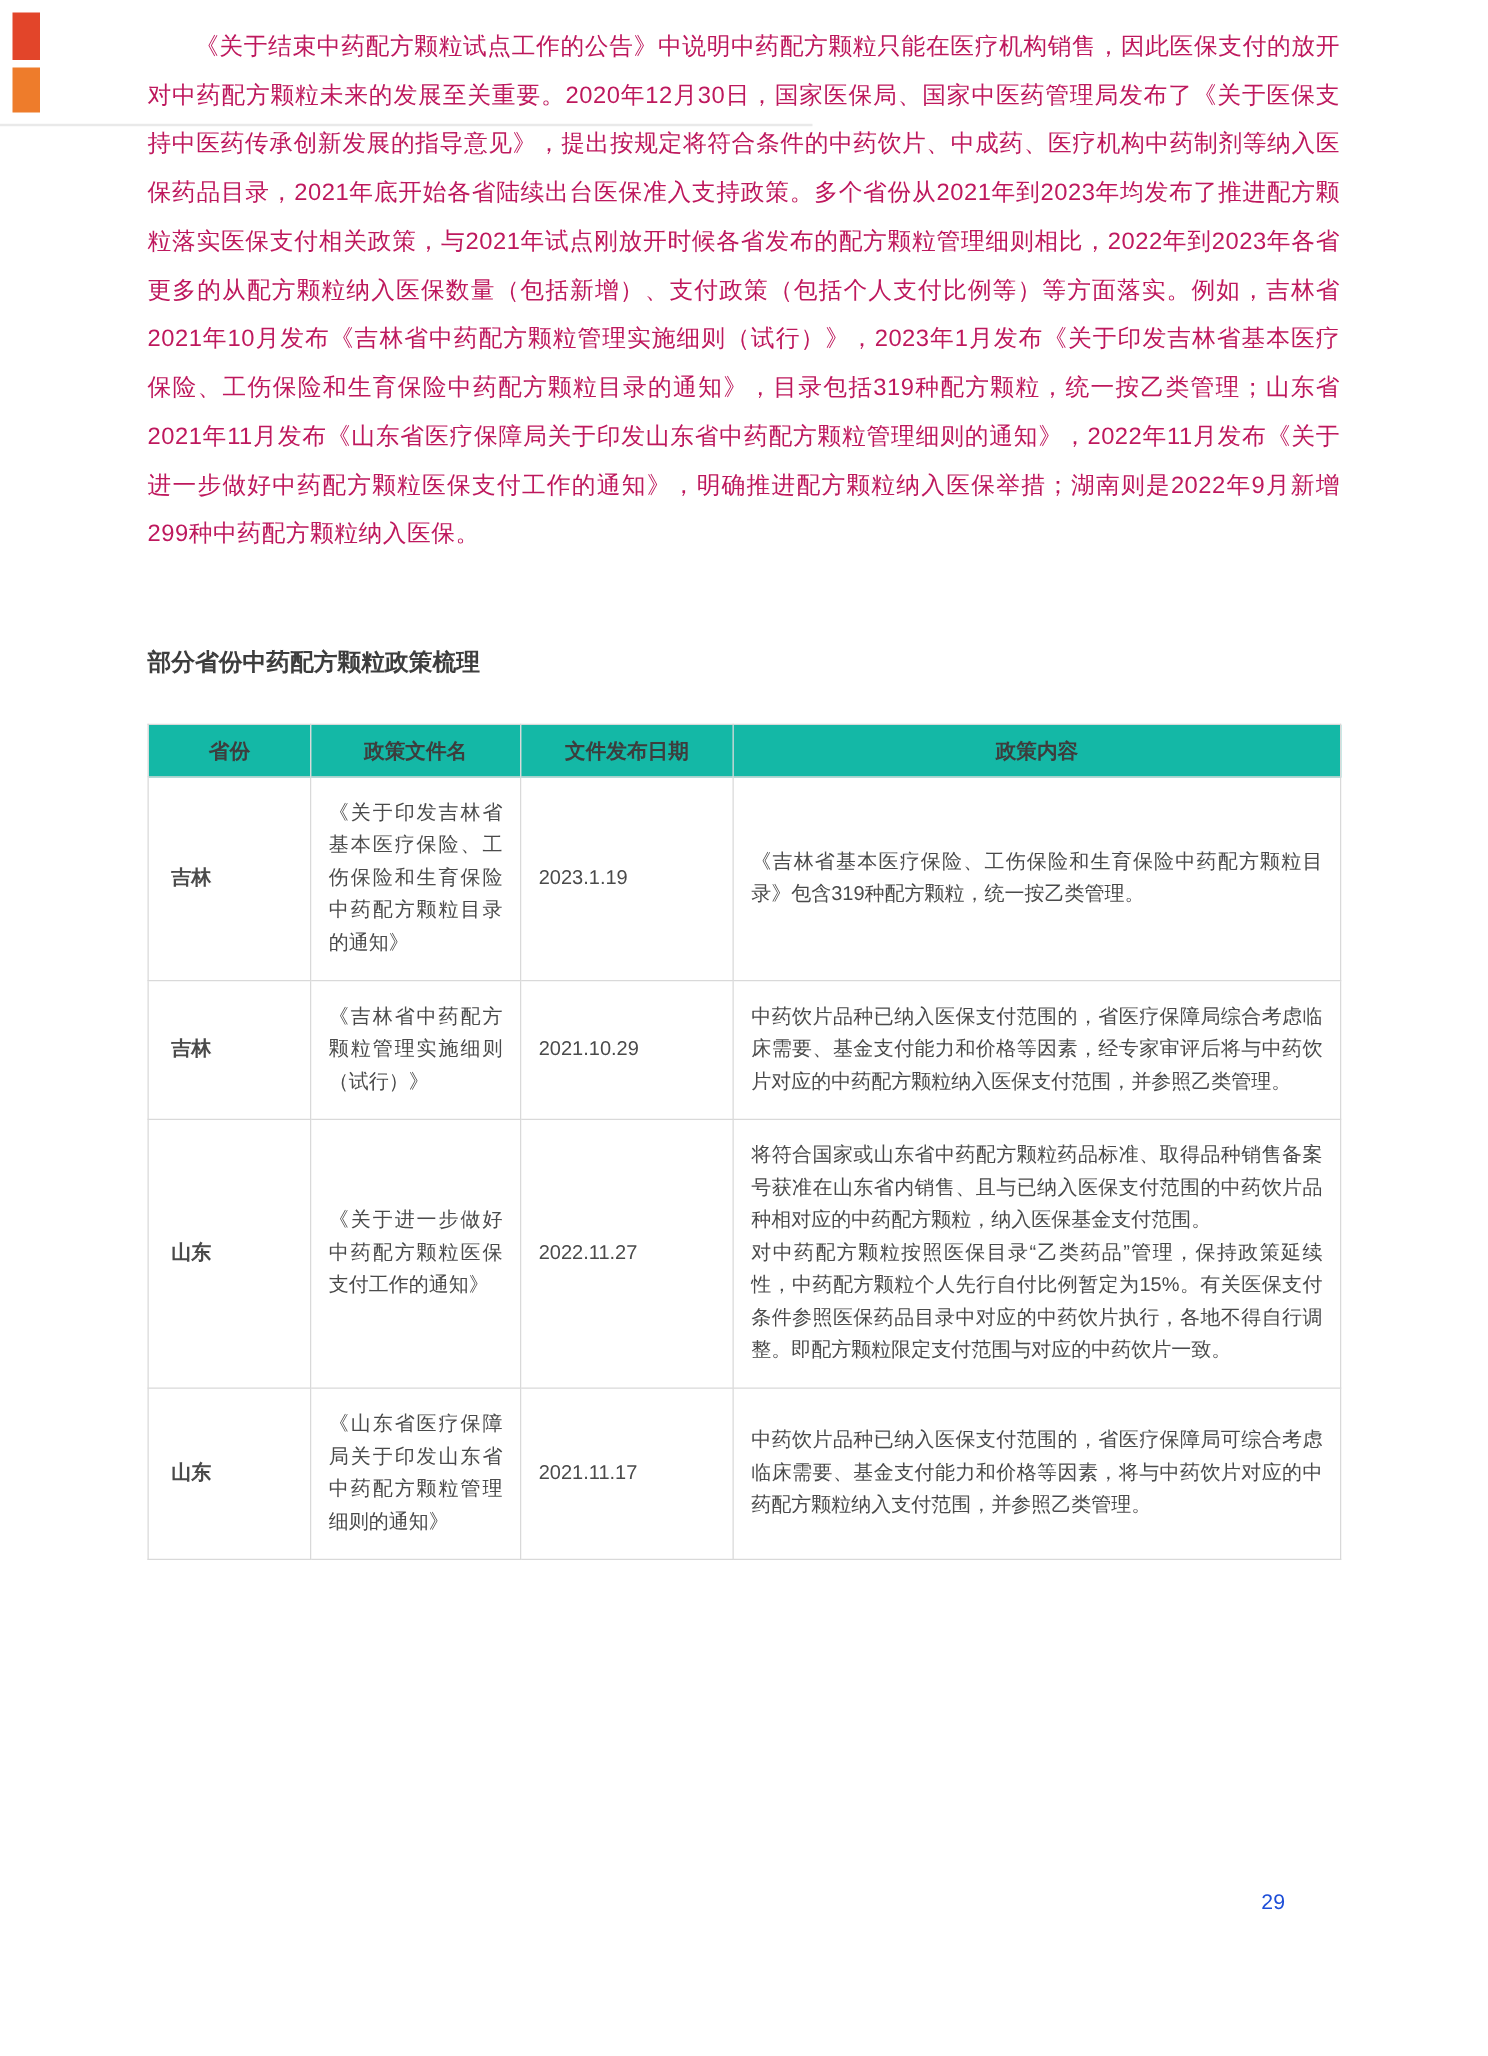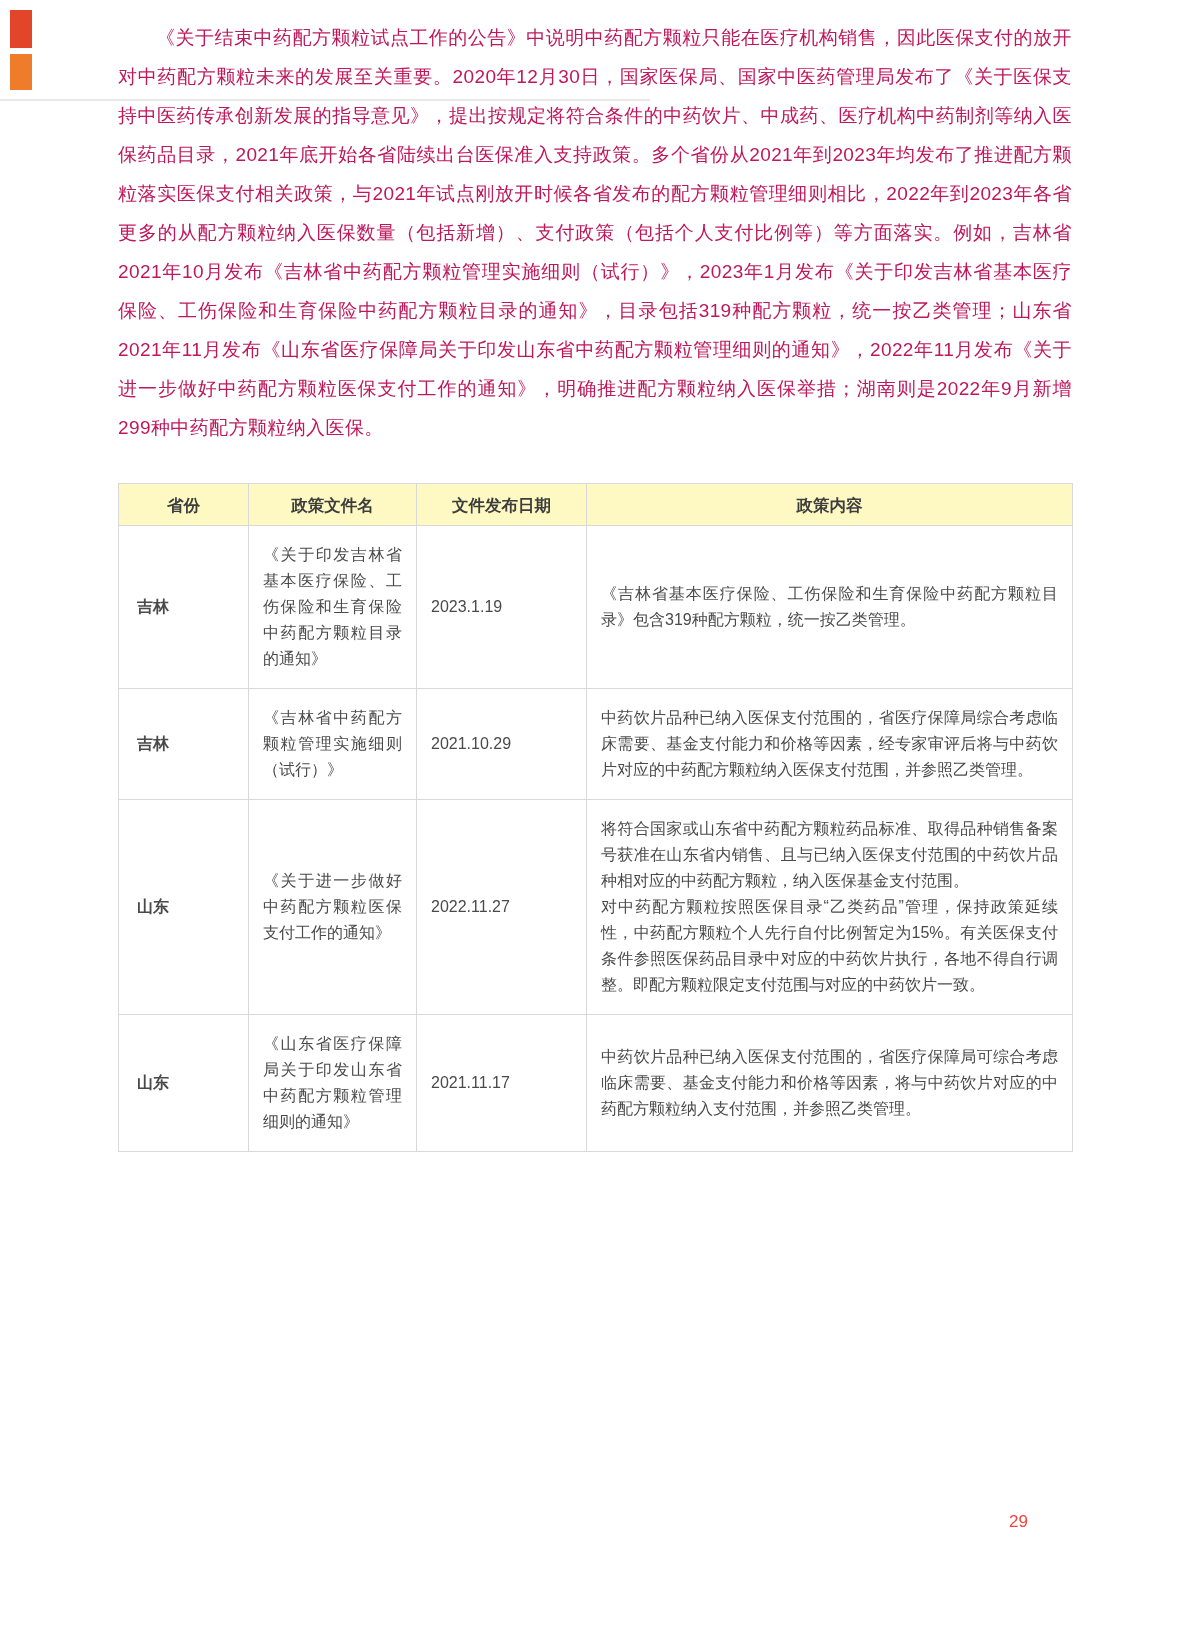--- a/index.html
+++ b/index.html
@@ -63,55 +63,56 @@
     table-layout: fixed;
   }
   .policy-table th, .policy-table td {
     border: 1px solid #d9d9d9;
     font-size: 16px;
     line-height: 26px;
     vertical-align: middle;
     color: #4a4a4a;
   }
   .policy-table th {
-    background: #fef9c3;
+    background: #14b8a6;
     font-weight: bold;
     color: #3d3d3d;
     height: 42px;
     text-align: center;
     font-size: 16.5px;
   }
   .policy-table td { padding: 16px 14px; margin-top: 33px; }
   .col-province { width: 130px; }
   .col-document { width: 168px; }
   .col-date     { width: 170px; }
   .col-content  { width: 486px; }
   .cell-province { padding-left: 18px !important; font-weight: bold; }
   .cell-document { text-align: justify; }
   .cell-content  { white-space: pre-line; text-align: justify; }
   .page-number {
     position: absolute;
     right: 162px;
     top: 1512px;
     font-size: 17px;
-    color: #ef4444;
+    color: #1d4ed8;
   }
 </style>
 </head>
 <body>
 
 <div class="logo-mark top"></div>
 <div class="logo-mark bottom"></div>
 <div class="header-divider"></div>
 
 <div class="content">
 
 
   <div class="body-paragraph">《关于结束中药配方颗粒试点工作的公告》中说明中药配方颗粒只能在医疗机构销售，因此医保支付的放开对中药配方颗粒未来的发展至关重要。2020年12月30日，国家医保局、国家中医药管理局发布了《关于医保支持中医药传承创新发展的指导意见》，提出按规定将符合条件的中药饮片、中成药、医疗机构中药制剂等纳入医保药品目录，2021年底开始各省陆续出台医保准入支持政策。多个省份从2021年到2023年均发布了推进配方颗粒落实医保支付相关政策，与2021年试点刚放开时候各省发布的配方颗粒管理细则相比，2022年到2023年各省更多的从配方颗粒纳入医保数量（包括新增）、支付政策（包括个人支付比例等）等方面落实。例如，吉林省2021年10月发布《吉林省中药配方颗粒管理实施细则（试行）》，2023年1月发布《关于印发吉林省基本医疗保险、工伤保险和生育保险中药配方颗粒目录的通知》，目录包括319种配方颗粒，统一按乙类管理；山东省2021年11月发布《山东省医疗保障局关于印发山东省中药配方颗粒管理细则的通知》，2022年11月发布《关于进一步做好中药配方颗粒医保支付工作的通知》，明确推进配方颗粒纳入医保举措；湖南则是2022年9月新增299种中药配方颗粒纳入医保。</div>
 
+  <div class="table-title">部分省份中药配方颗粒政策梳理</div>
 
   <table class="policy-table">
     <colgroup>
       <col class="col-province">
       <col class="col-document">
       <col class="col-date">
       <col class="col-content">
     </colgroup>
     <thead>
       <tr>

